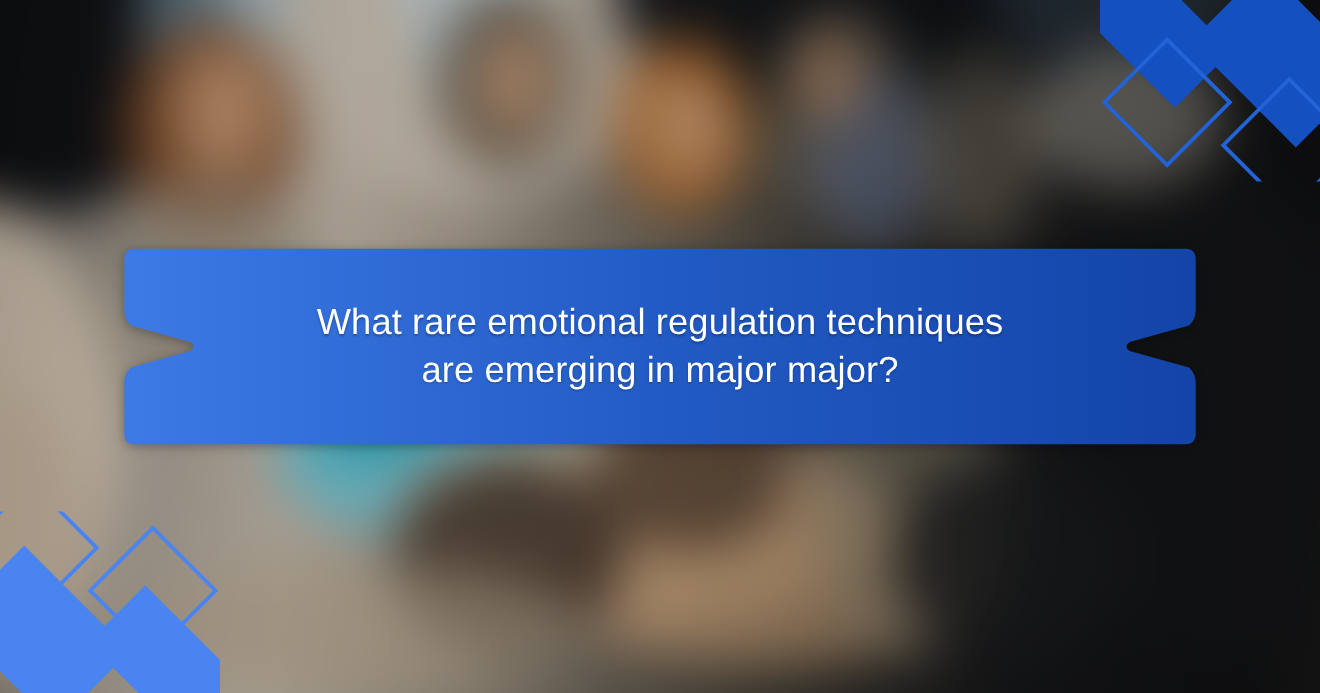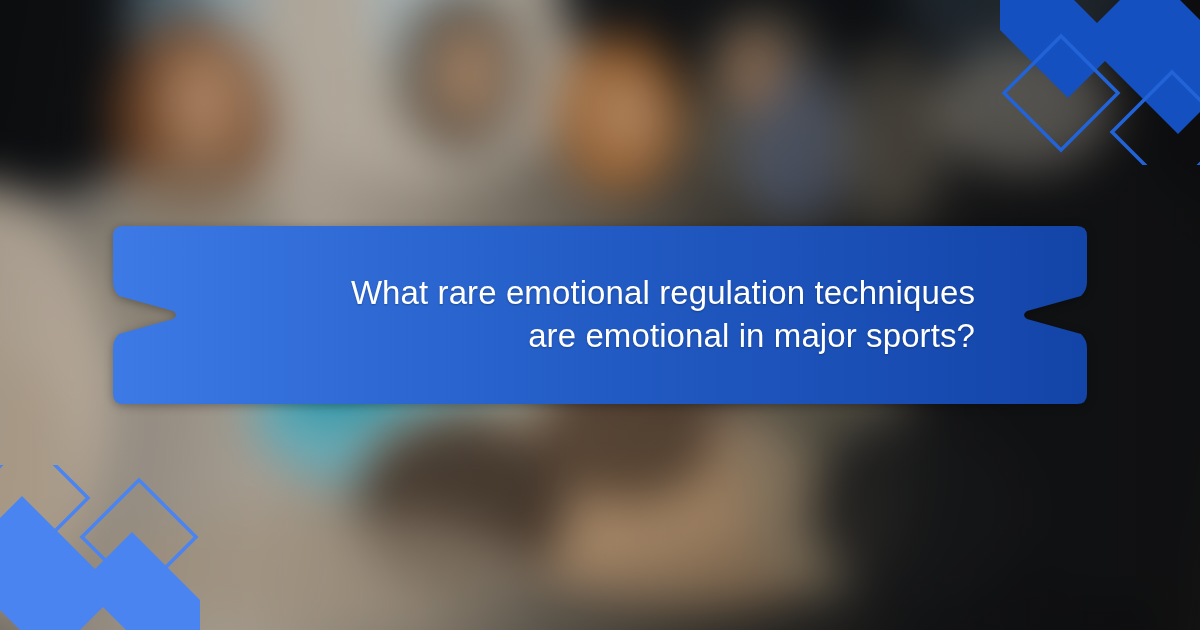--- a/index.html
+++ b/index.html
@@ -119,21 +119,21 @@
     width: 100%;
     height: 100%;
     filter: drop-shadow(0 2px 5px rgba(0,0,0,.30));
   }
 
   .ribbon-text {
     position: absolute;
     inset: 0;
     display: flex;
     flex-direction: column;
-    align-items: flex-end;
+    align-items: center;
     justify-content: center;
     text-align: center;
     color: #ffffff;
     font-size: 33px;
     font-weight: 300;
     line-height: 1.30;
     letter-spacing: .1px;
     text-shadow: 0 1px 2px rgba(0,0,0,.28);
     padding: 0 120px;
     box-sizing: border-box;
@@ -246,17 +246,17 @@
                Q 8 114 14 108
                L 68 93
                Q 74 89 68 85
                L 14 70
                Q 8 64 8 56
                Z" fill="url(#ribbonGrad)"></path>
     </svg>
 
     <div class="ribbon-text">
       <span class="line">What rare emotional regulation techniques</span>
-      <span class="line">are emotional in major sports?</span>
+      <span class="line">are emerging in major major?</span>
     </div>
   </div>
 
 </div>
 
 </body></html>

